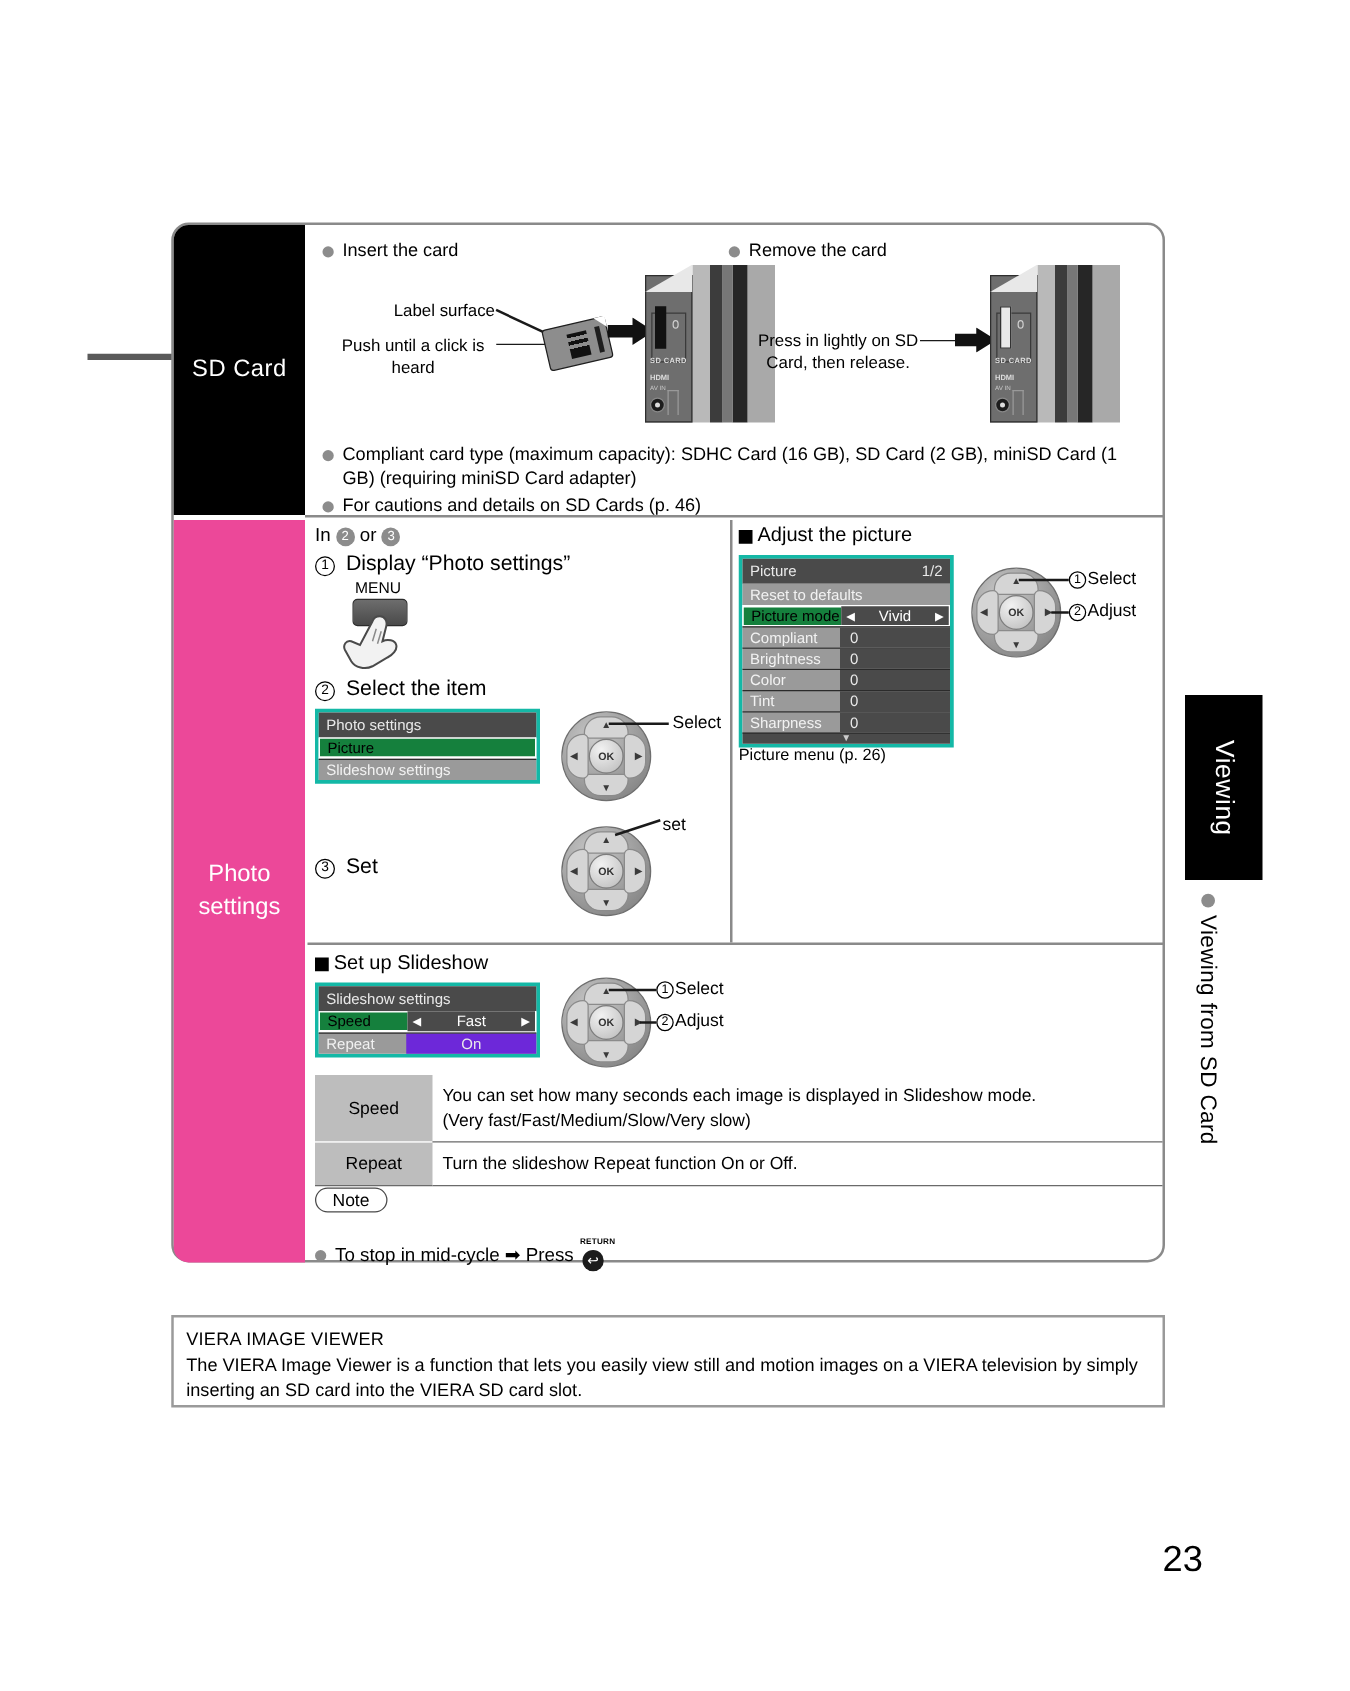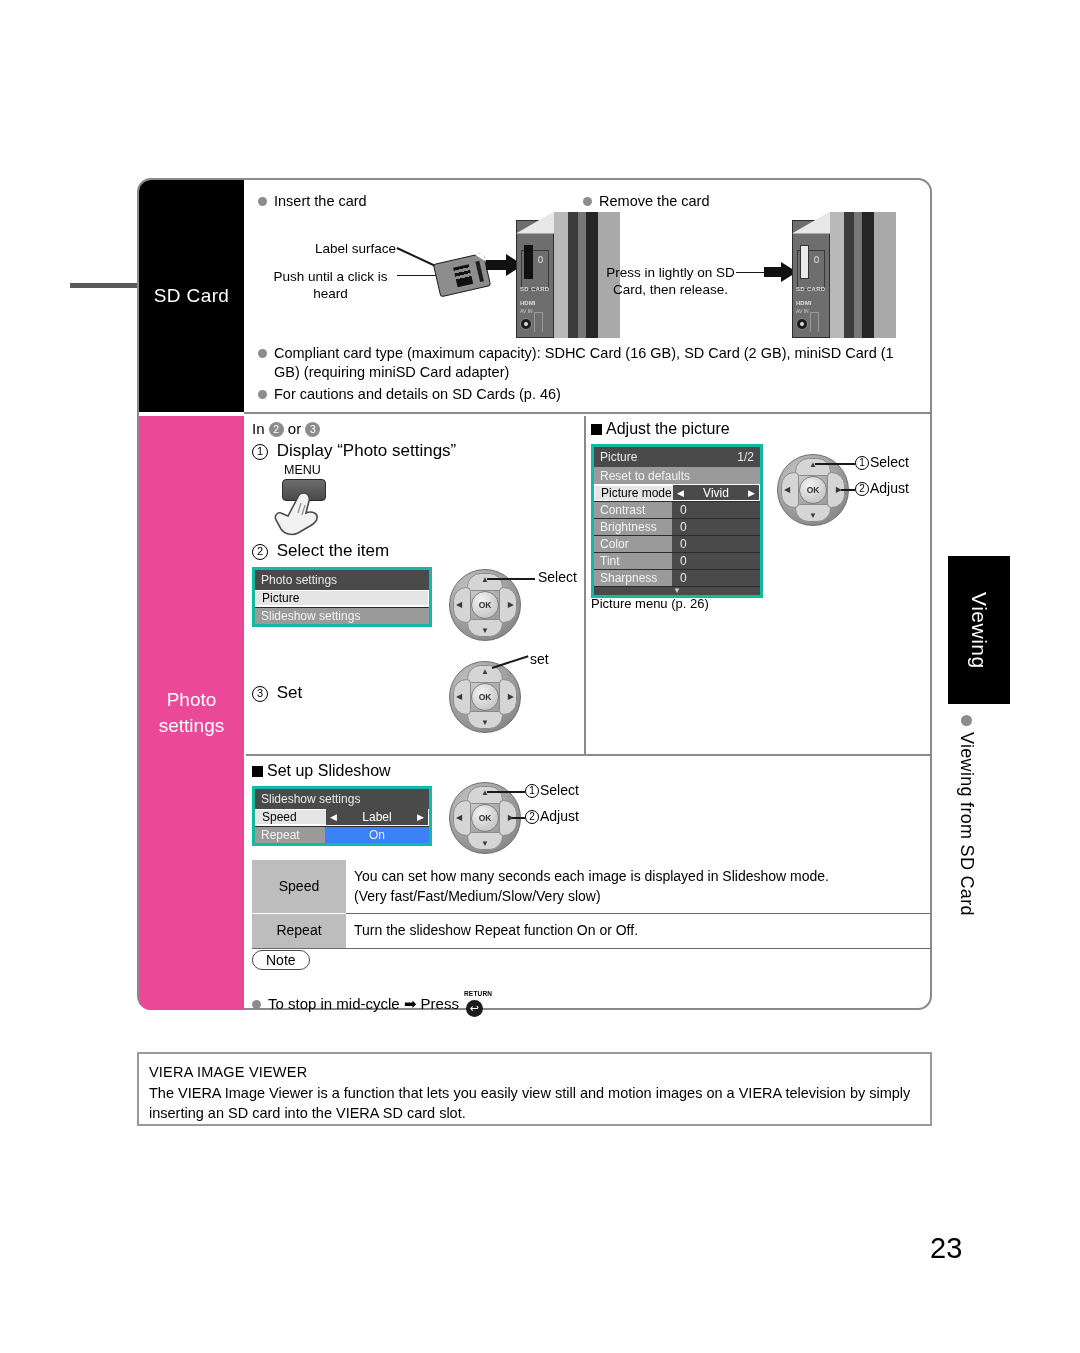--- a/index.html
+++ b/index.html
@@ -259,32 +259,32 @@
     padding: 3px 6px; display:flex; justify-content:space-between;
   }
   .osd .row {
     display: flex; border-top: 1px solid #2b2b2b;
     height: 17px; align-items: center;
   }
   .osd .row .nm { padding-left: 6px; flex: 0 0 78px; }
   .osd .row .vl { flex: 1; padding-left: 6px; }
   .osd .r-gray { background: #9a9a9a; color: #f2f2f2; }
   .osd .r-sel  { background: #ffffff; color: #000; border: 1.5px solid #ffffff; }
-  .osd .r-sel .nm { background:#e5e5e5; color:#000; }
+  .osd .r-sel .nm { background:#15803d; color:#000; }
   .osd .r-sel .vl {
     background: #4a4a4a; color:#fff;
     display:flex; align-items:center; justify-content:space-between;
     padding: 0 4px; height: 100%;
   }
   .osd .vlrow {
     background:#4a4a4a; color:#eaeaea; flex:1;
     display:flex; align-items:center; padding-left:8px; height:100%;
   }
   .osd .vlrow-c {
-    background:#3b82f6; color:#eaeaea; flex:1;
+    background:#6d28d9; color:#eaeaea; flex:1;
     display:flex; align-items:center; justify-content:center; height:100%;
   }
   .tri-l, .tri-r { font-size: 9px; }
   .osd-foot {
     background:#4a4a4a; color:#ccc; text-align:center; font-size:8px;
     border-top:1px solid #2b2b2b; height:9px; line-height:7px;
   }
 
   
   .dpad { position: relative; width: 72px; height: 72px; }
@@ -483,21 +483,21 @@
           <div class="slot-led"></div>
           <div class="lbl-sdcard">SD CARD</div>
           <div class="lbl-hdmi">HDMI</div>
           <div class="lbl-avin">AV IN</div>
           <div class="jack"></div>
           <div class="jack-dot"></div>
           <div class="jack-tab"></div>
         </div>
       </div>
 
-      <div class="bullet-line" style="margin-top:2px;">
+      <div class="bullet-line" style="margin-top:13px;">
         <span class="dot"></span>
         <span style="max-width:645px;">Compliant card type (maximum capacity): SDHC Card (16 GB), SD Card (2 GB), miniSD Card (1 GB) (requiring miniSD Card adapter)</span>
       </div>
       <div class="bullet-line" style="margin-top:2px;">
         <span class="dot"></span>
         <span>For cautions and details on SD Cards (p. 46)</span>
       </div>
     </div>
 
     <div class="hr-main"></div>
@@ -601,21 +601,21 @@
           </div>
           <div class="row r-sel">
             <span class="nm">Picture mode</span>
             <span class="vl">
               <span class="tri-l">◀</span>
               <span>Vivid</span>
               <span class="tri-r">▶</span>
             </span>
           </div>
           <div class="row r-gray">
-            <span class="nm">Contrast</span>
+            <span class="nm">Compliant</span>
             <span class="vlrow">0</span>
           </div>
           <div class="row r-gray">
             <span class="nm">Brightness</span>
             <span class="vlrow">0</span>
           </div>
           <div class="row r-gray">
             <span class="nm">Color</span>
             <span class="vlrow">0</span>
           </div>
@@ -665,21 +665,21 @@
 
       <div style="position:relative; height:60px; margin-top:6px;">
         <div class="osd" style="position:absolute; left:0; top:0; width:180px;">
           <div class="hdr">
             <span>Slideshow settings</span>
           </div>
           <div class="row r-sel" style="border-top:none;">
             <span class="nm" style="flex:0 0 70px;">Speed</span>
             <span class="vl">
               <span class="tri-l">◀</span>
-              <span>Label</span>
+              <span>Fast</span>
               <span class="tri-r">▶</span>
             </span>
           </div>
           <div class="row r-gray">
             <span class="nm" style="flex:0 0 70px;">Repeat</span>
             <span class="vlrow-c">On</span>
           </div>
         </div>
 
         <div class="dpad" style="position:absolute; left:197px; top:-4px;">

